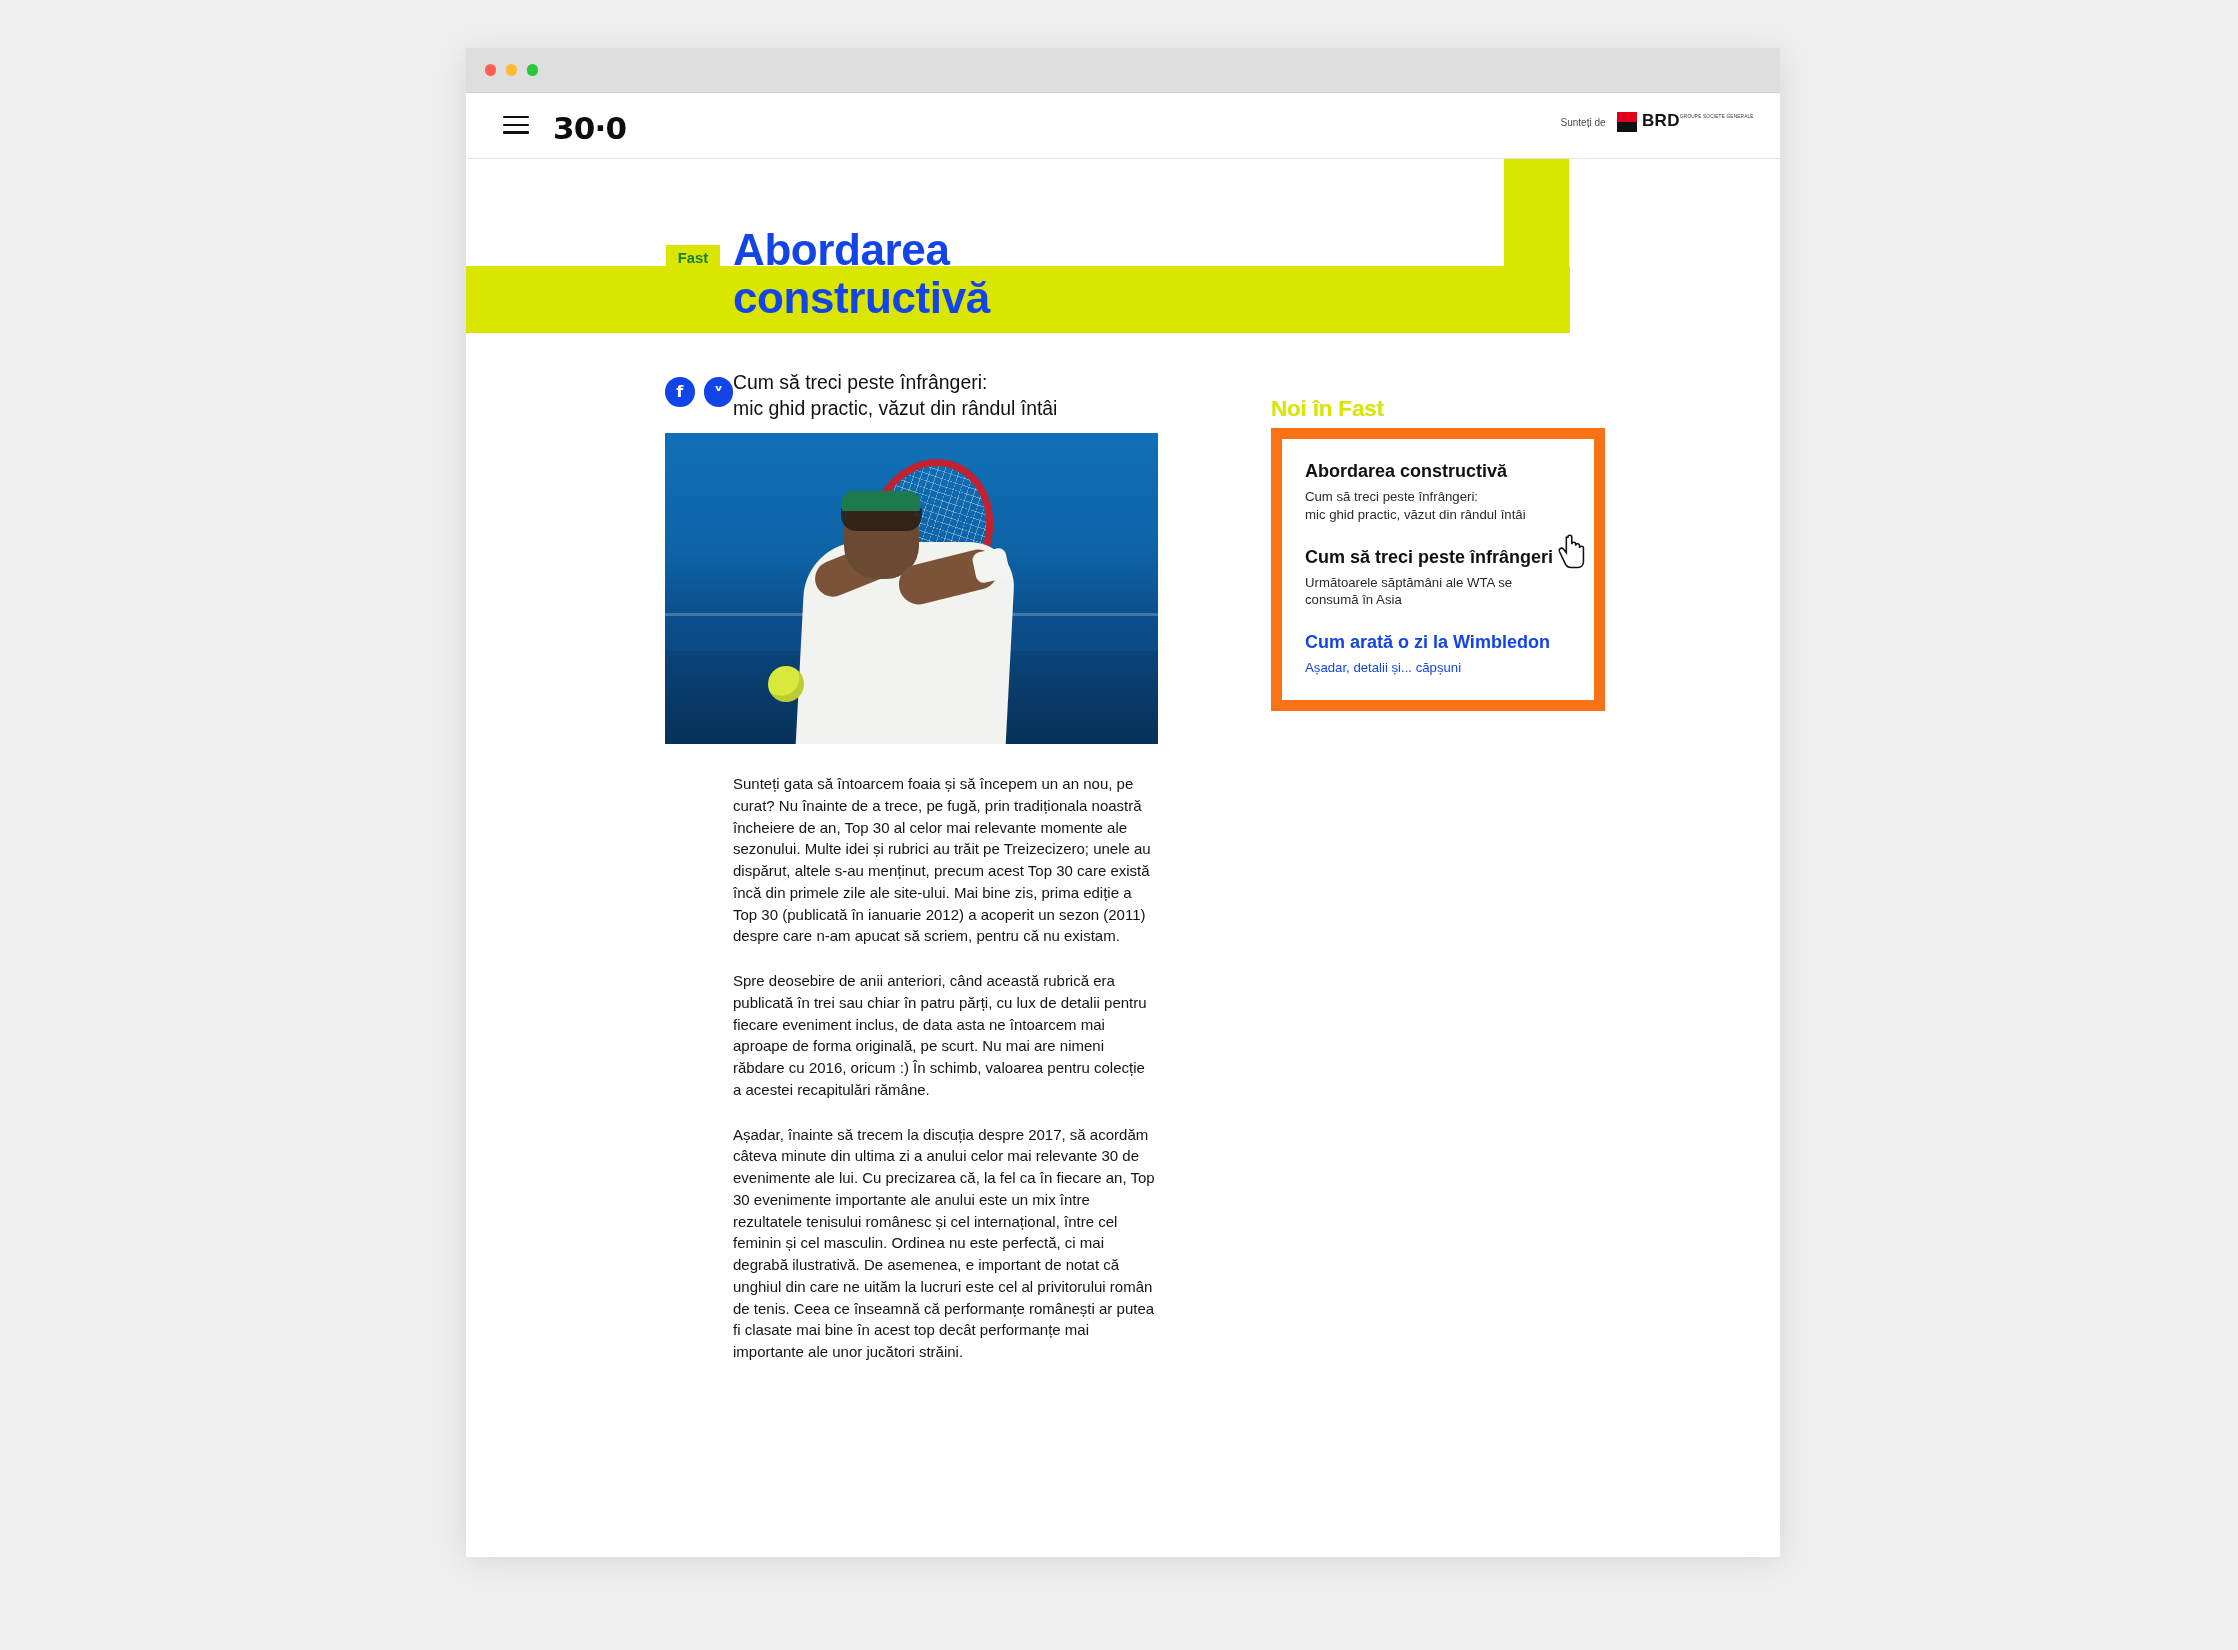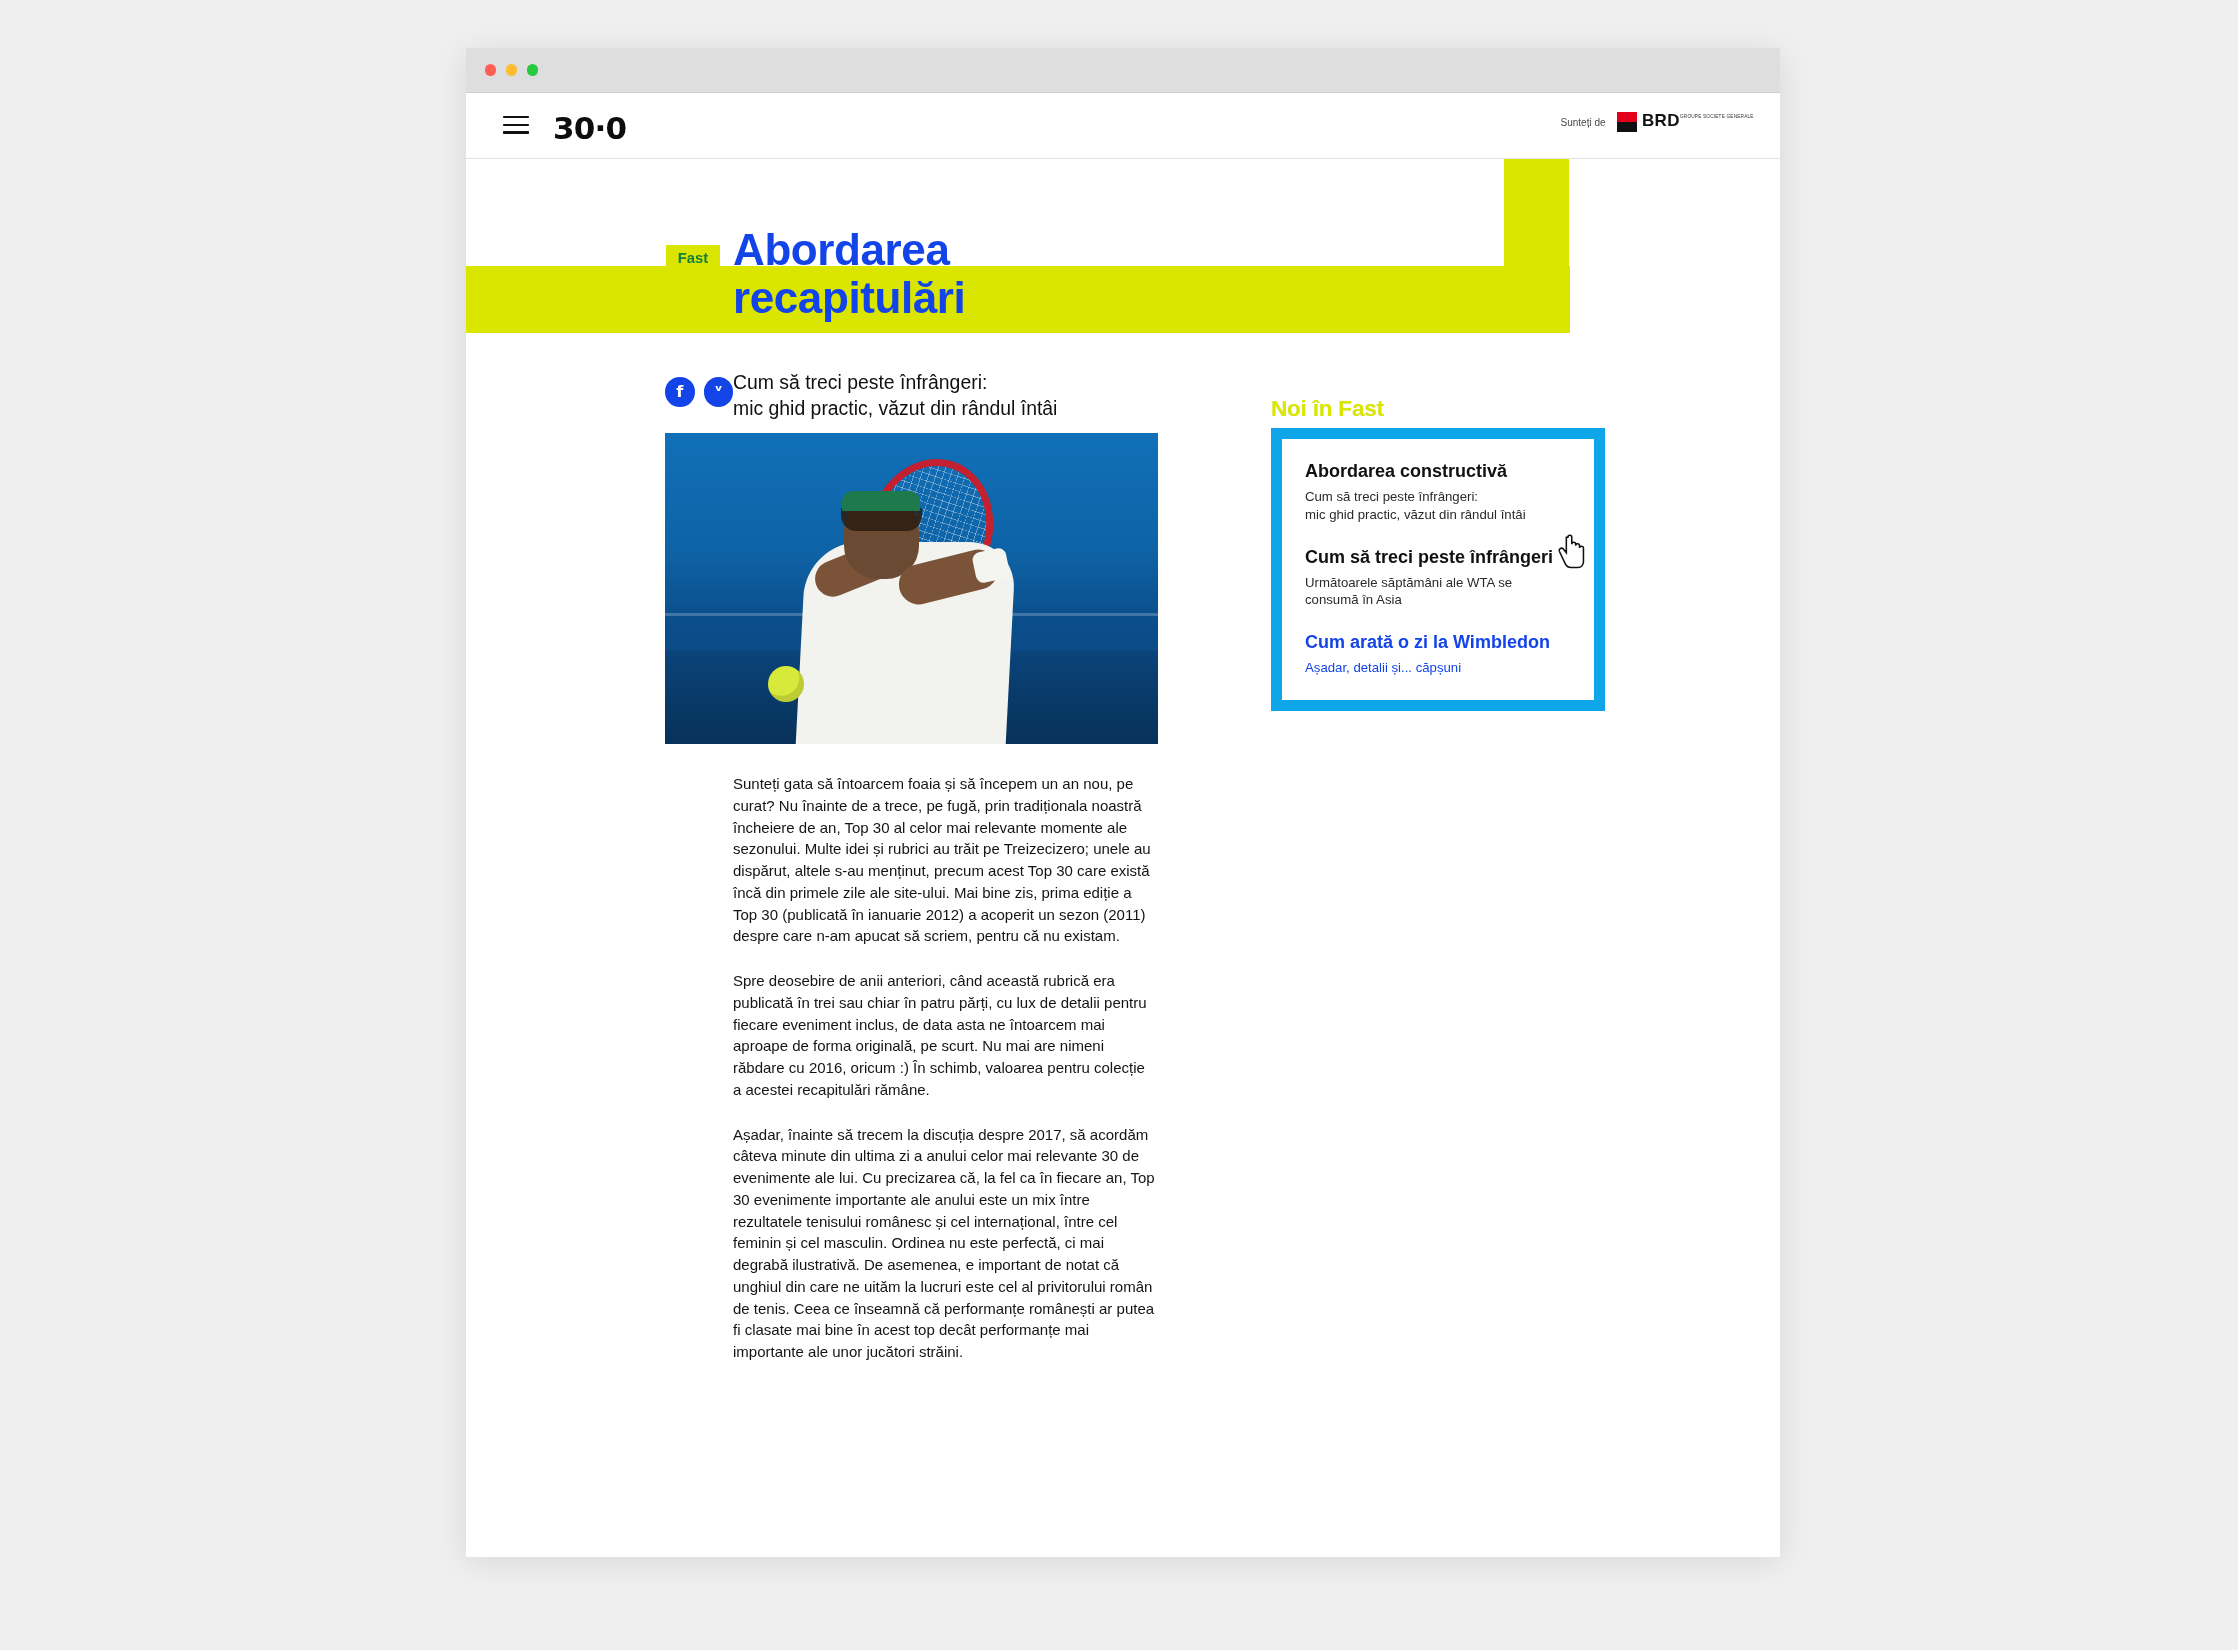--- a/index.html
+++ b/index.html
@@ -371,21 +371,21 @@
   }
   .sidebar-title {
     color: #dbe600;
     font-size: 22.5px;
     font-weight: bold;
     letter-spacing: -0.2px;
     margin-bottom: 6.2px;
     text-shadow: 0 0 0.8px rgba(0,0,0,0.12);
   }
   .sidebar-box {
-    border: 11px solid #0ea5e9;
+    border: 11px solid #f97316;
     background: #fff;
     padding: 22px 37px 20px 23px;
     box-sizing: border-box;
     width: 334px;
   }
   .side-item { margin-bottom: 23px; }
   .side-item:last-child { margin-bottom: 3.1px; }
   .side-h {
     font-size: 18px;
     font-weight: bold;
@@ -445,21 +445,21 @@
           </div>
         </div>
       </div>
 
       <div class="hero">
         <div class="hero-band-top"></div>
         <div class="hero-band"></div>
         <div class="tag">Fast</div>
         <div class="hero-title">
           <span>Abordarea</span><br>
-          <span>recapitulări</span>
+          <span>constructivă</span>
         </div>
       </div>
 
       <div class="subhead-row">
         <div class="social">
           <div class="soc">f</div>
           <div class="soc">ᵛ</div>
         </div>
         <div class="subhead">
           <span>Cum să treci peste înfrângeri:</span><br>

